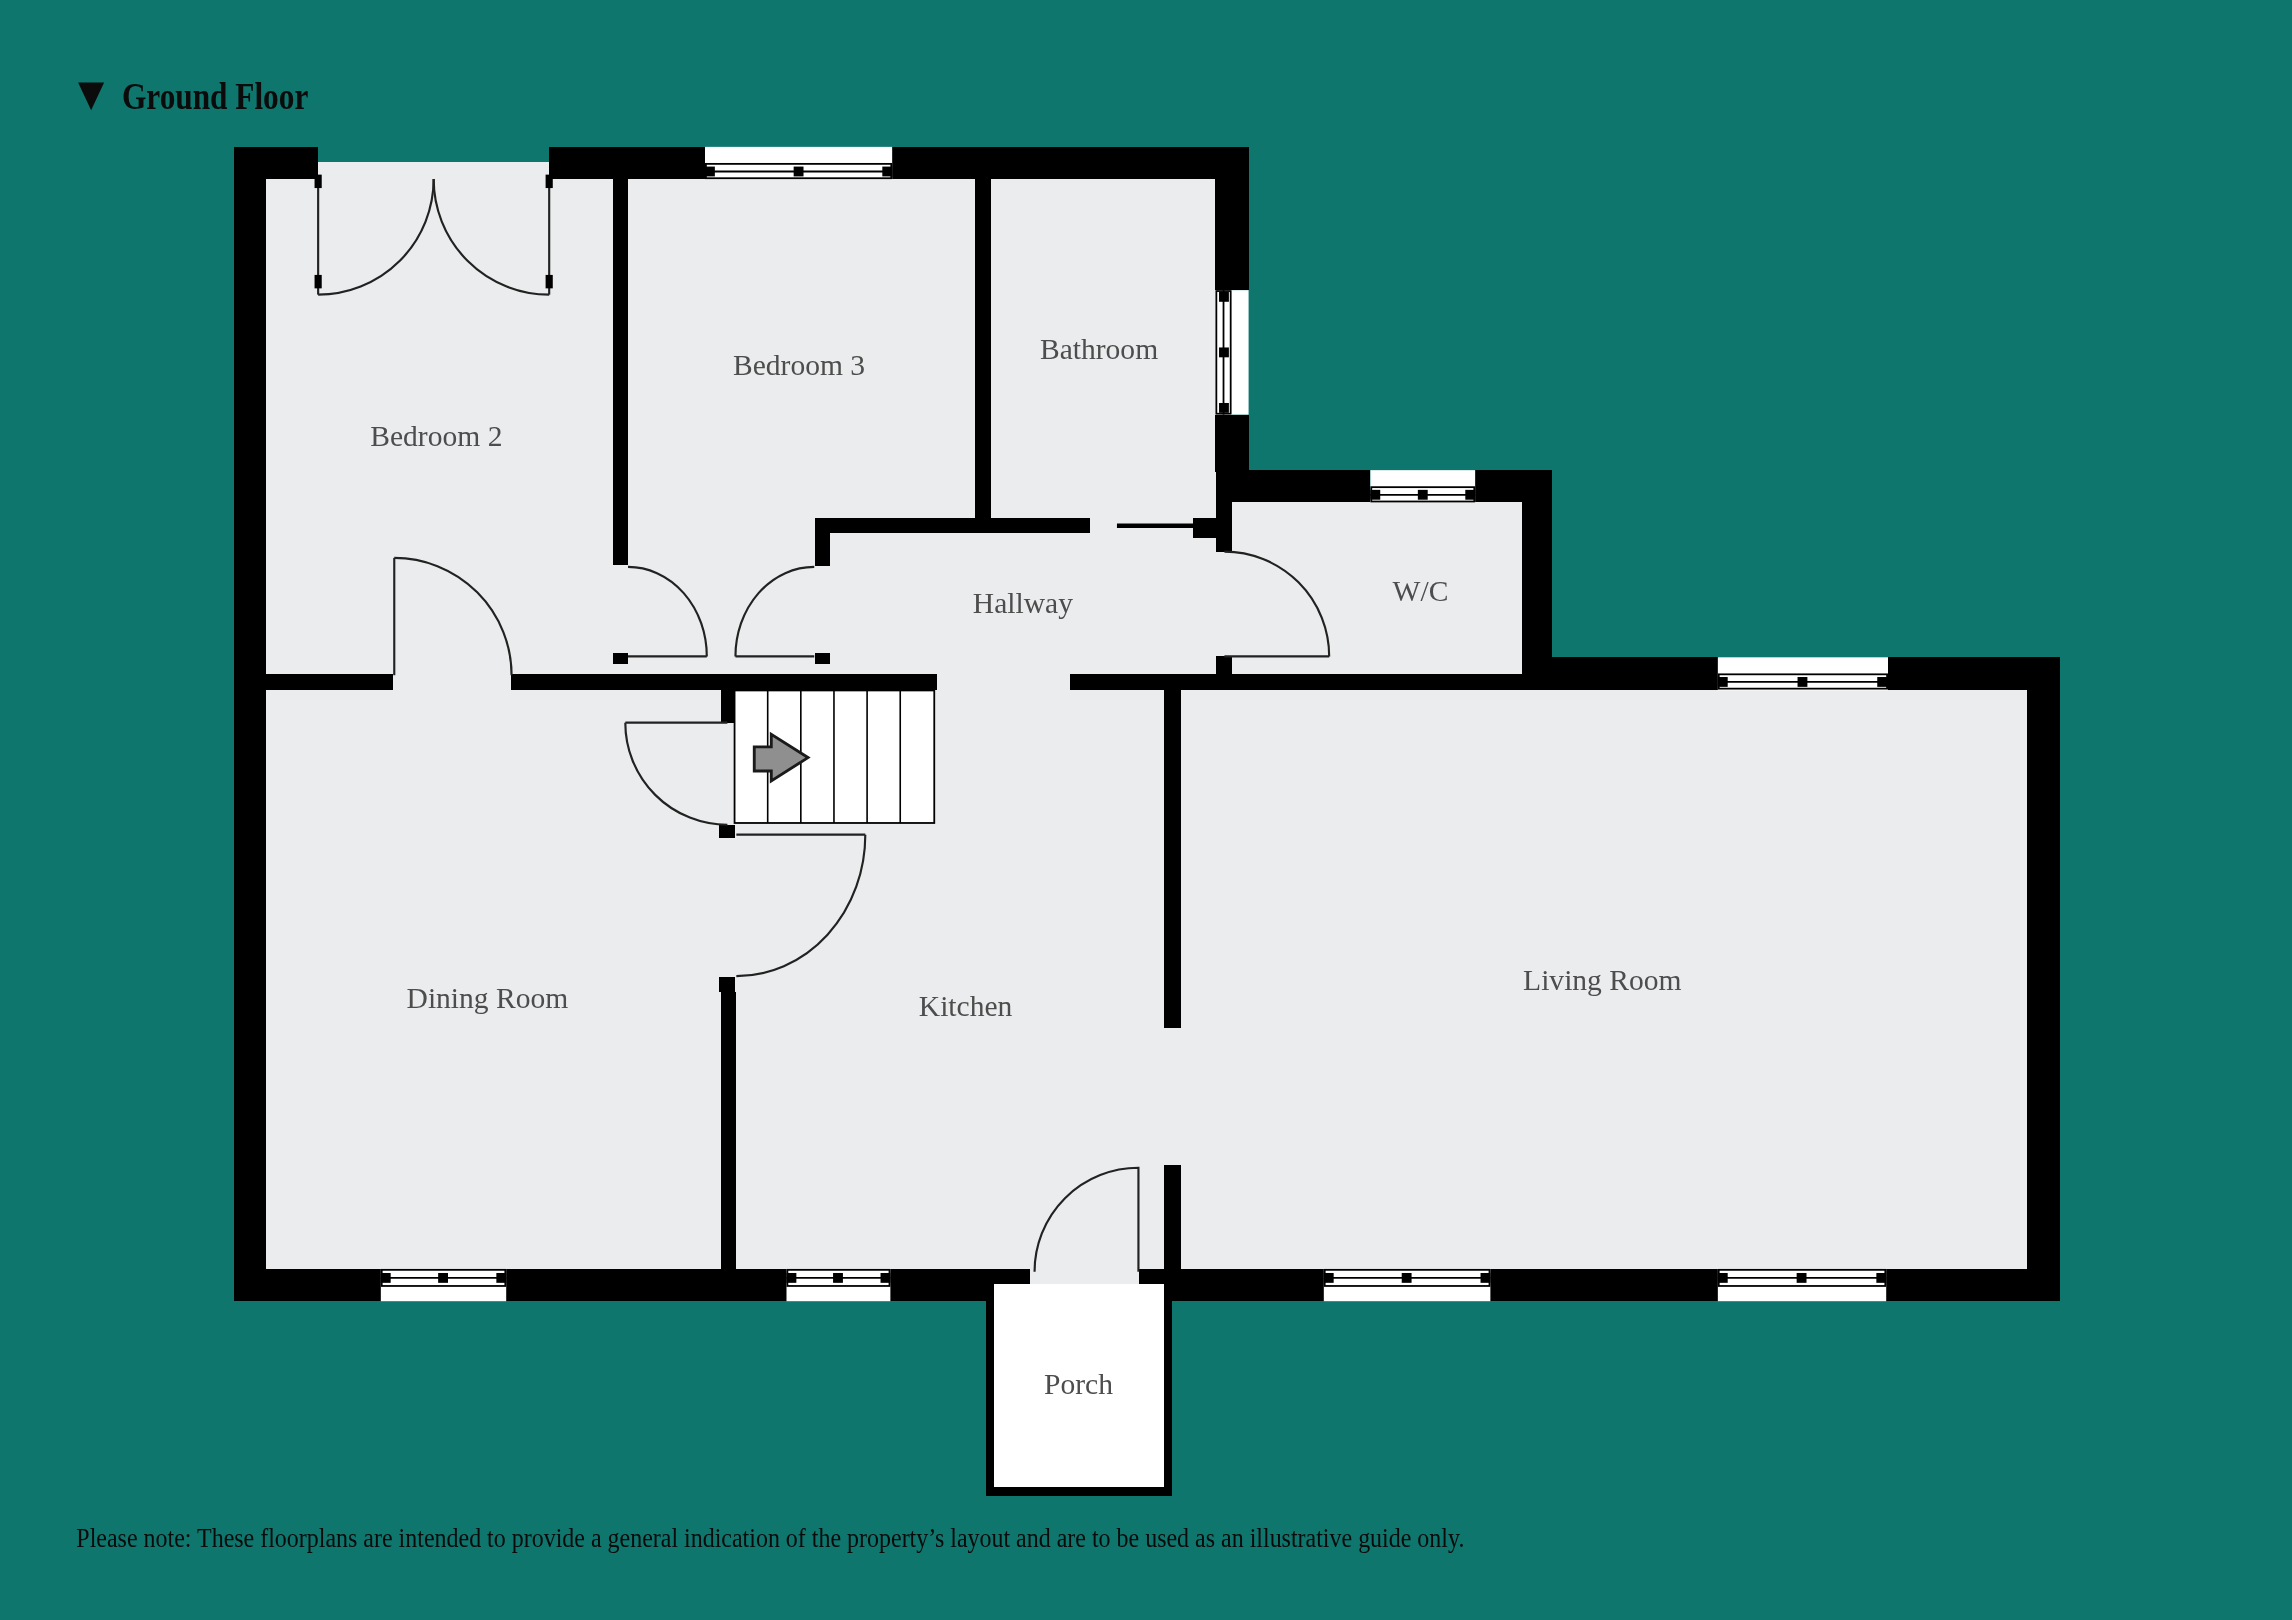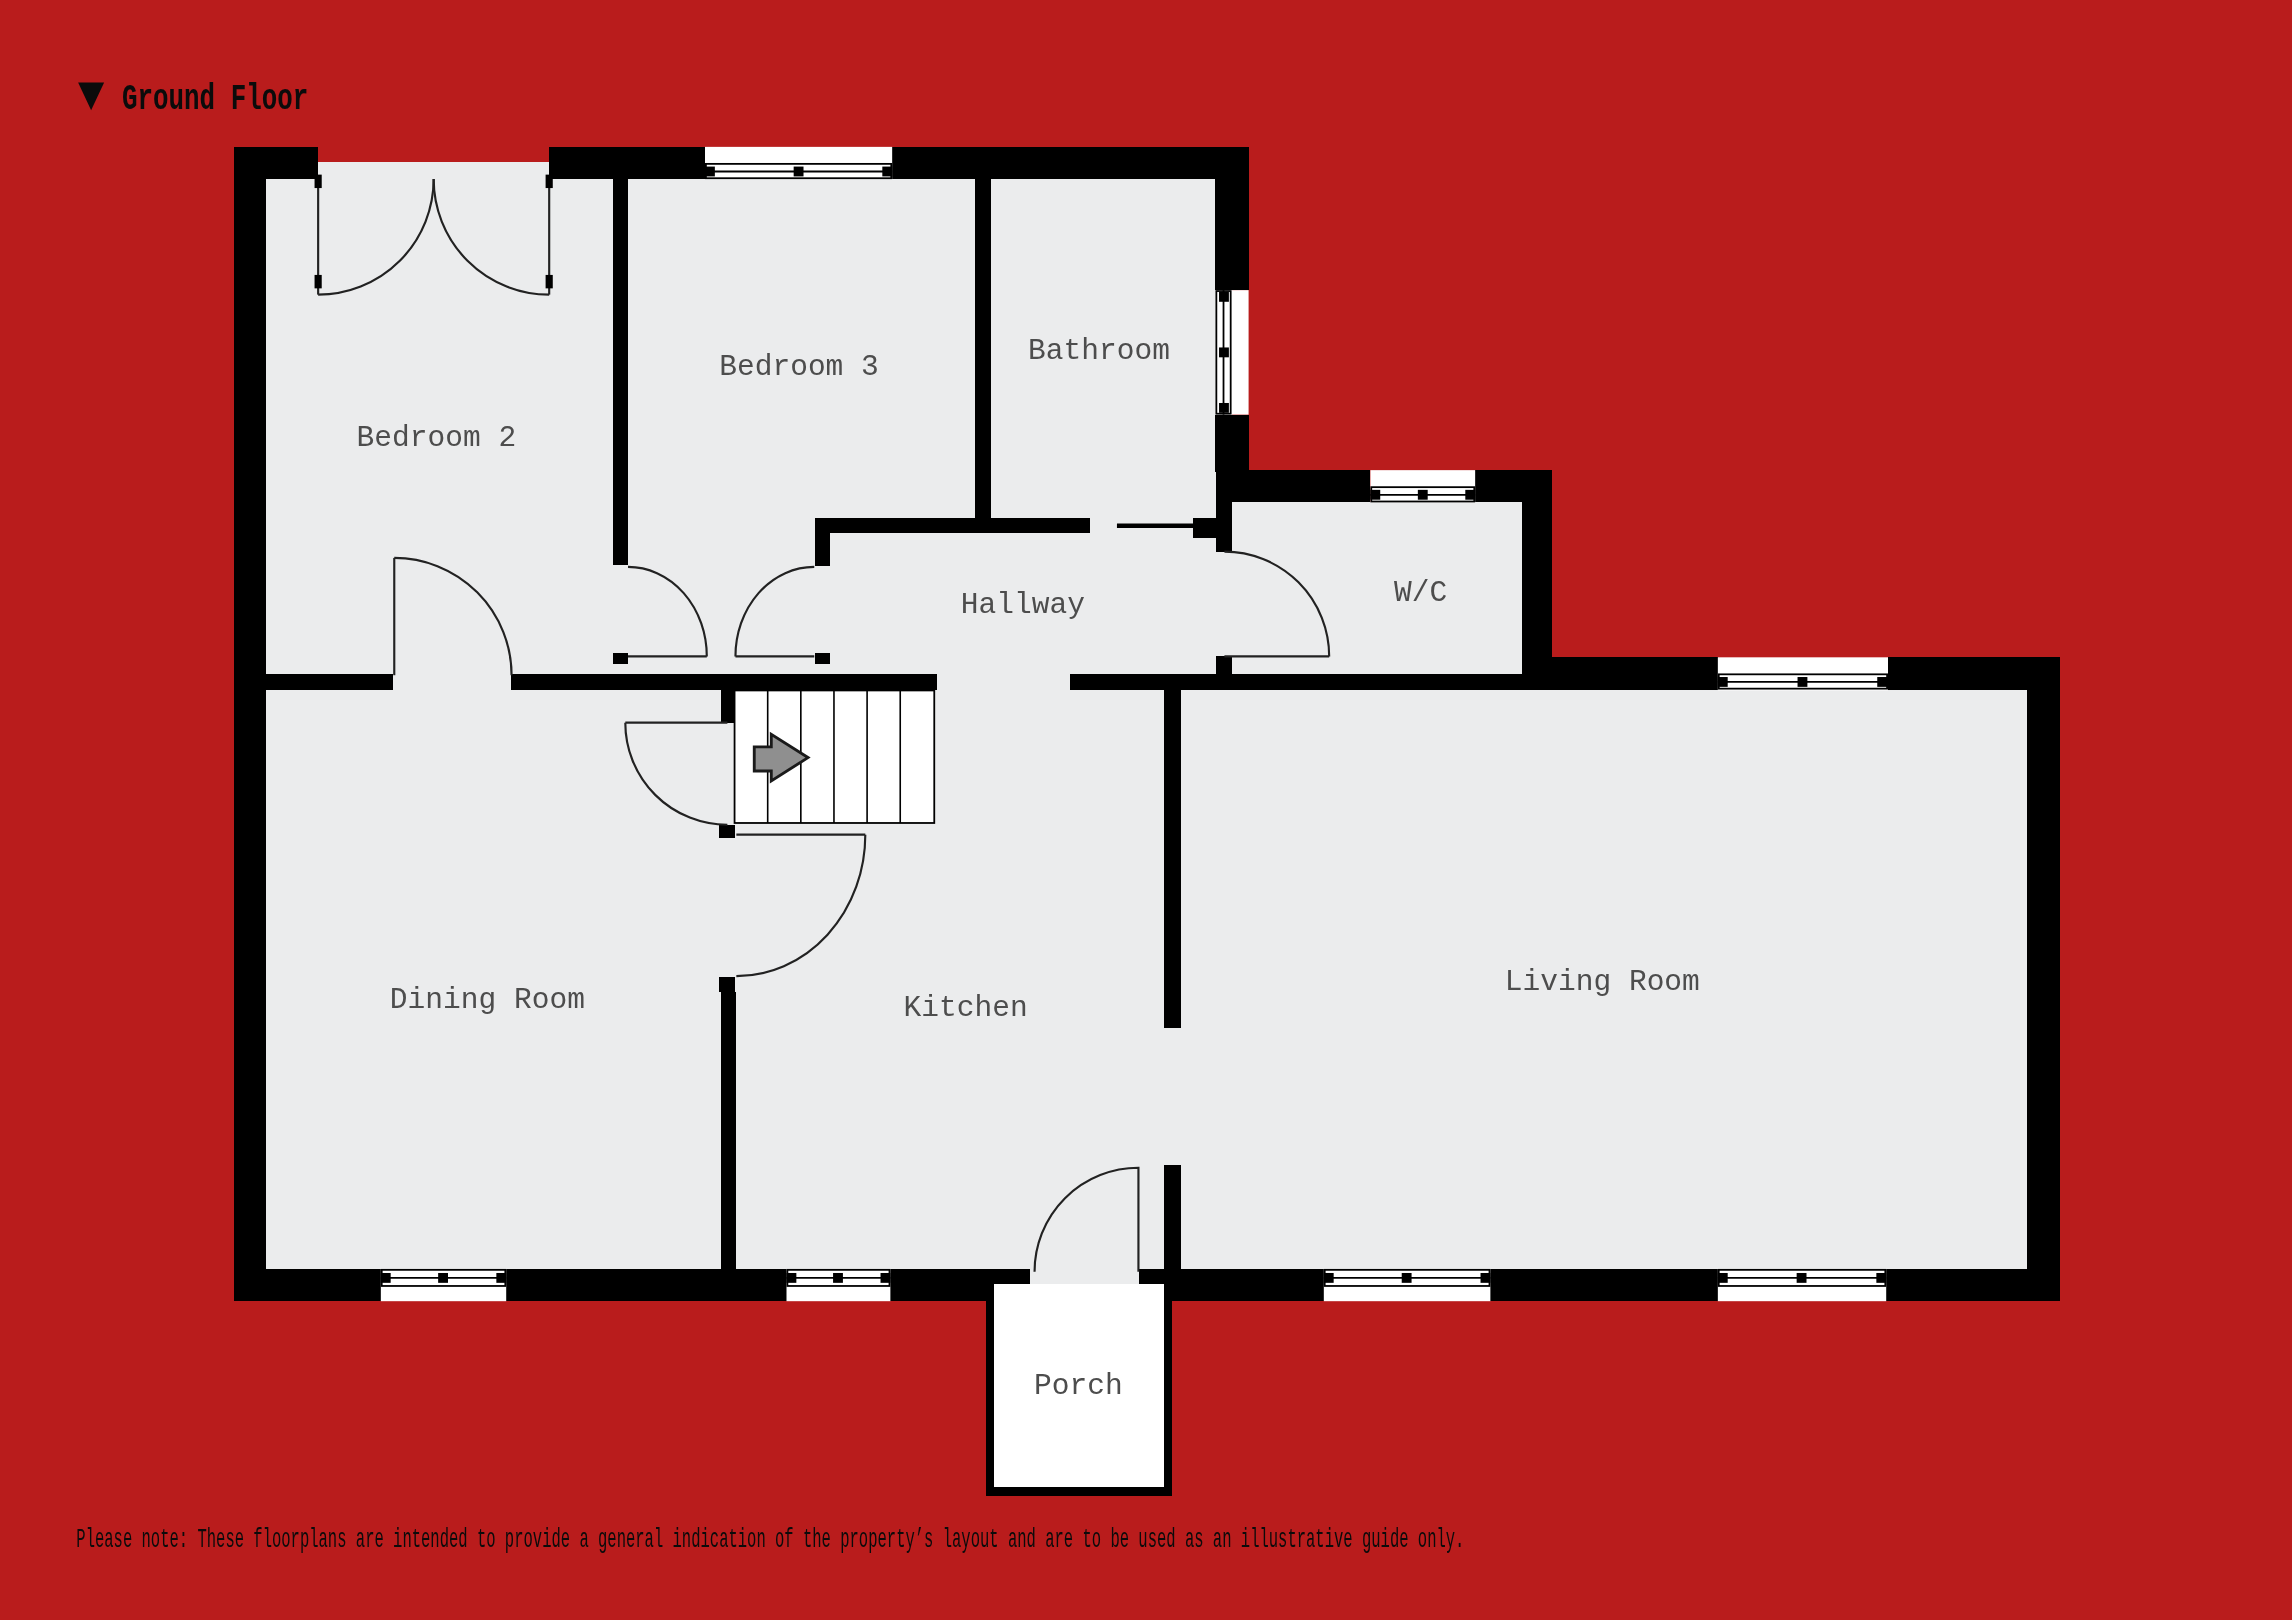--- a/index.html
+++ b/index.html
@@ -1,17 +1,17 @@
 <!DOCTYPE html>
 <html style="font-size:14.3px"><head>
 <meta charset="utf-8">
 <style>
   html,body{margin:0;padding:0;background:#ffffff;}
-  .page{position:relative;width:2293px;height:1620px;background:#b91c1c;overflow:hidden;
-        font-family:Liberation Mono, monospace;}
+  .page{position:relative;width:2293px;height:1620px;background:#0f766e;overflow:hidden;
+        font-family:Liberation Serif, serif;}
   svg{display:block}
 </style>
 </head>
 <body>
 <div class="page">
 <svg width="2293" height="1620" viewBox="0 0 2560 1809" xmlns="http://www.w3.org/2000/svg">
 
   <polygon points="87,92 116,92 101.5,123" fill="#0b0b0b"></polygon>
 
   <text x="136" y="122" font-size="42" font-weight="bold" fill="#0b0b0b" textLength="208" lengthAdjust="spacingAndGlyphs">Ground Floor</text>

